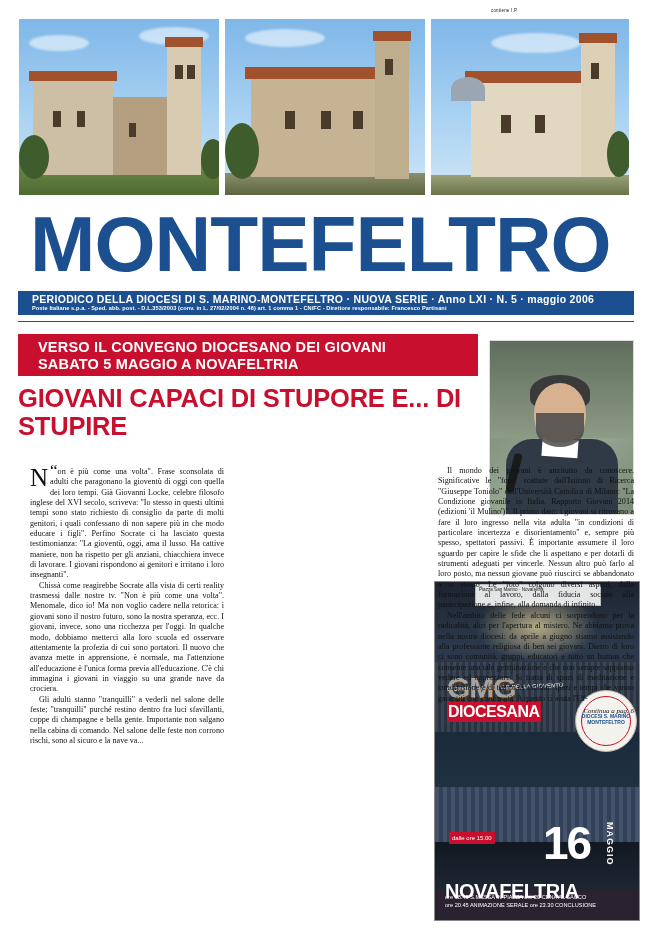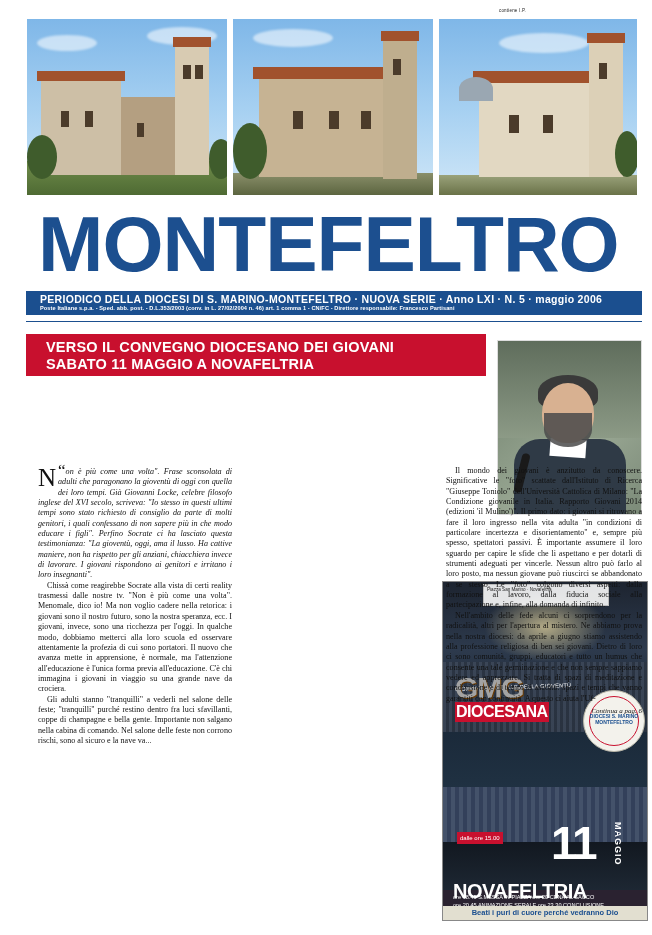--- a/index.html
+++ b/index.html
@@ -10,21 +10,21 @@
   body {
     width: 652px;
     height: 935px;
     font-family: "Liberation Serif", serif;
     color: #111;
     position: relative;
     overflow: hidden;
   }
   .page {
     position: absolute;
-    left: 8px; top: 0;
+    left: 0; top: 0;
     width: 532px;
     height: 935px;
     background: #ffffff;
   }
   .top-note {
     position: absolute;
     right: 14px;
     top: 8px;
     font-size: 4.5px;
     letter-spacing: .2px;
@@ -281,21 +281,21 @@
     vertical-align: -2px;
     color: #111;
   }
   .dropcap {
     float: left;
     font-size: 25px;
     line-height: 21px;
     padding: 1px 2px 0 0;
     font-family: "Liberation Serif", serif;
   }
-  .italic { font-style: italic; }
+  .italic { }
   .continua {
     position: absolute;
     right: 0;
     bottom: -12px;
     font-size: 7px;
     font-style: italic;
     text-align: right;
     width: 196px;
   }
   
@@ -557,23 +557,24 @@
   </div>
 
   <div class="blue-bar">
     <div class="line1">PERIODICO DELLA DIOCESI DI S. MARINO-MONTEFELTRO · NUOVA SERIE · Anno LXI · N. 5 · maggio 2006</div>
     <div class="line2">Poste Italiane s.p.a. - Sped. abb. post. - D.L.353/2003 (conv. in L. 27/02/2004 n. 46) art. 1 comma 1 - CN/FC - Direttore responsabile: Francesco Partisani</div>
   </div>
   <div class="rule" style="top:321px;"></div>
 
   <div class="kicker">
     <div class="k1">VERSO IL CONVEGNO DIOCESANO DEI GIOVANI</div>
-    <div class="k2">SABATO 11 MAGGIO A NOVAFELTRIA</div>
+    <div class="k2">SABATO 5 MAGGIO A NOVAFELTRIA</div>
   </div>
 
+  <div class="headline">GIOVANI CAPACI DI STUPORE E... DI STUPIRE</div>
 
   <div class="portrait">
     <div class="bg"></div>
     <div class="wall"></div>
     <div class="body"></div>
     <div class="collar"></div>
     <div class="hair"></div>
     <div class="head"></div>
     <div class="beard"></div>
     <div class="mic"></div>
@@ -604,26 +605,25 @@
         <div class="gmg">GMG</div>
         <div class="diocesana">DIOCESANA</div>
         <div class="year">2015</div>
 
         <div class="logo-circle">
           <div class="ring"></div>
           <div class="txt">DIOCESI S. MARINO MONTEFELTRO</div>
         </div>
 
         <div class="dalle">dalle ore 15.00</div>
-        <div class="big16">11</div>
+        <div class="big16">16</div>
         <div class="maggio">MAGGIO</div>
         <div class="novafeltria">NOVAFELTRIA</div>
         <div class="prog l1">ore 18.45 S.MESSA IN PIAZZA     ore 20 CENA AL SACCO</div>
         <div class="prog l2">ore 20.45 ANIMAZIONE SERALE     ore 23.30 CONCLUSIONE</div>
-        <div class="banner-bottom">Beati i puri di cuore perché vedranno Dio</div>
       </div>
     </div>
 
     <div class="col c3">
       <p>Il mondo dei giovani è anzitutto da conoscere. Significative le "foto" scattate dall'Istituto di Ricerca "Giuseppe Toniolo" dell'Università Cattolica di Milano: "La Condizione giovanile in Italia. Rapporto Giovani 2014 (edizioni 'il Mulino')". Il primo dato: i giovani si ritrovano a fare il loro ingresso nella vita adulta "in condizioni di particolare incertezza e disorientamento" e, sempre più spesso, spettatori passivi. È importante assumere il loro sguardo per capire le sfide che li aspettano e per dotarli di strumenti adeguati per vincerle. Nessun altro può farlo al loro posto, ma nessun giovane può riuscirci se abbandonato a se stesso. Le "foto" colgono diversi aspetti: dalla formazione al lavoro, dalla fiducia sociale alla partecipazione e, infine, alla domanda di infinito.</p>
       <p>Nell'ambito delle fede alcuni ci sorprendono per la radicalità, altri per l'apertura al mistero. Ne abbiamo prova nella nostra diocesi: da aprile a giugno stiamo assistendo alla professione religiosa di ben sei giovani. Dietro di loro ci sono comunità, gruppi, educatori e tutto un humus che consente una tale germinazione e che non sempre sappiamo vedere ed apprezzare. Si tratta di spazi di meditazione e condivisione e di tempi di ascolto: spazi e tempi che vanno garantiti con continuità. A questo ci aiuta l'Uf-</p>
       <div class="continua">Continua a pag. 6</div>
     </div>
 
   </div>

